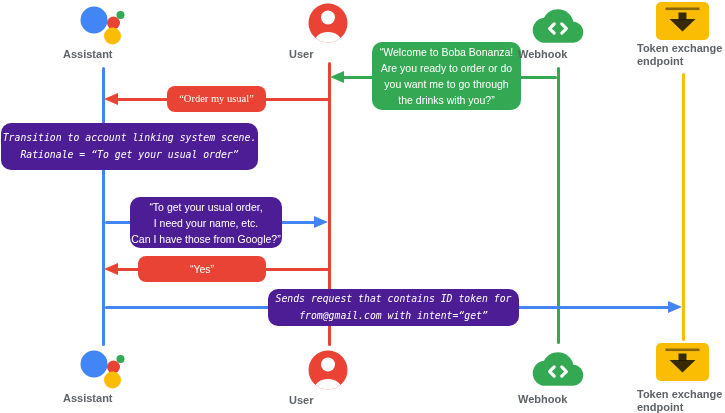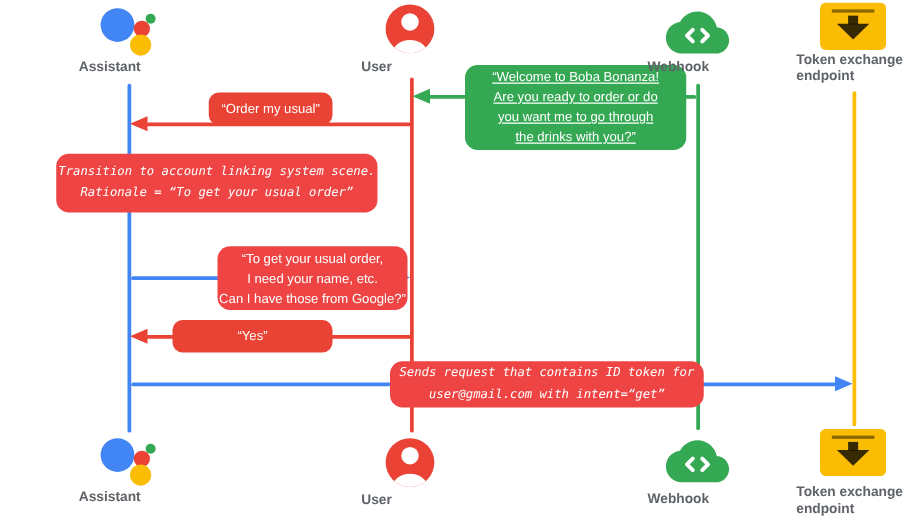--- a/index.html
+++ b/index.html
@@ -26,21 +26,21 @@
   .ah-blue{border-right-color:#4285f4;border-left-color:#4285f4;}
 
   .bubble{
     position:absolute;color:#ffffff;text-align:center;
     font-size:10.5px;line-height:16px;white-space:pre;
     display:flex;align-items:center;justify-content:center;
     border-radius:10px;z-index:5;
   }
   .b-green{background:#34a853;}
   .b-red{background:#e94335;border-radius:8px;}
-  .b-blue{background:#ef4444;margin-left:44px;}
+  .b-blue{background:#4c1d95;}
   .note{
     font-family:"DejaVu Sans Mono",monospace;font-style:italic;
     font-size:9.8px;line-height:16.5px;
   }
 
   .actor-icon{position:absolute;z-index:6;}
   .actor-label{
     position:absolute;text-align:left;color:#5f6368;
     font-size:11px;line-height:13px;white-space:pre;z-index:6;font-weight:bold;
   }
@@ -63,38 +63,38 @@
 
   <div class="hline hl-blue" style="left:104.5px;top:220.5px;width:212px;"></div>
   <div class="ah ah-right ah-blue" style="left:314px;top:215.5px;"></div>
 
   <div class="hline hl-red" style="left:117px;top:267.5px;width:212px;"></div>
   <div class="ah ah-left ah-red" style="left:103.5px;top:262.5px;"></div>
 
   <div class="hline hl-blue" style="left:104.5px;top:305.5px;width:566px;"></div>
   <div class="ah ah-right ah-blue" style="left:668px;top:300.5px;"></div>
 
-  <div class="bubble b-green" style="left:372px;top:52px;width:177px;height:68px;text-decoration:underline;">“Welcome to Boba Bonanza!
+  <div class="bubble b-green" style="left:372px;top:42px;width:149px;height:68px;">“Welcome to Boba Bonanza!
 Are you ready to order or do
 you want me to go through
 the drinks with you?”</div>
 
-  <div class="bubble b-red" style="left:167px;top:74px;width:99px;height:26px;">“Order my usual”</div>
+  <div class="bubble b-red" style="left:167px;top:86px;width:99px;height:26px;font-family:Liberation Serif, serif;">“Order my usual”</div>
 
   <div class="bubble b-blue note" style="left:1px;top:123px;width:257px;height:47px;">Transition to account linking system scene.
 Rationale = “To get your usual order”</div>
 
   <div class="bubble b-blue" style="left:130px;top:197px;width:152px;height:51px;">“To get your usual order,
 I need your name, etc.
 Can I have those from Google?”</div>
 
   <div class="bubble b-red" style="left:138px;top:256px;width:128px;height:26px;text-align:right;">“Yes”</div>
 
   <div class="bubble b-blue note" style="left:268px;top:289px;width:251px;height:37px;">Sends request that contains ID token for
-user@gmail.com with intent=“get”</div>
+from@gmail.com with intent=“get”</div>
 
   <svg class="actor-icon" style="left:77px;top:3px;" width="52" height="44" viewBox="0 0 52 44">
     <circle cx="17" cy="17" r="13.5" fill="#4285f4"></circle>
     <circle cx="36.5" cy="20" r="6.5" fill="#ea4335"></circle>
     <circle cx="43.5" cy="12" r="4" fill="#34a853"></circle>
     <circle cx="35.5" cy="33" r="8.5" fill="#fbbc04"></circle>
   </svg>
   <div class="actor-label" style="left:63px;top:48px;width:80px;">Assistant</div>
 
   <svg class="actor-icon" style="left:308px;top:3px;" width="40" height="40" viewBox="0 0 40 40">

